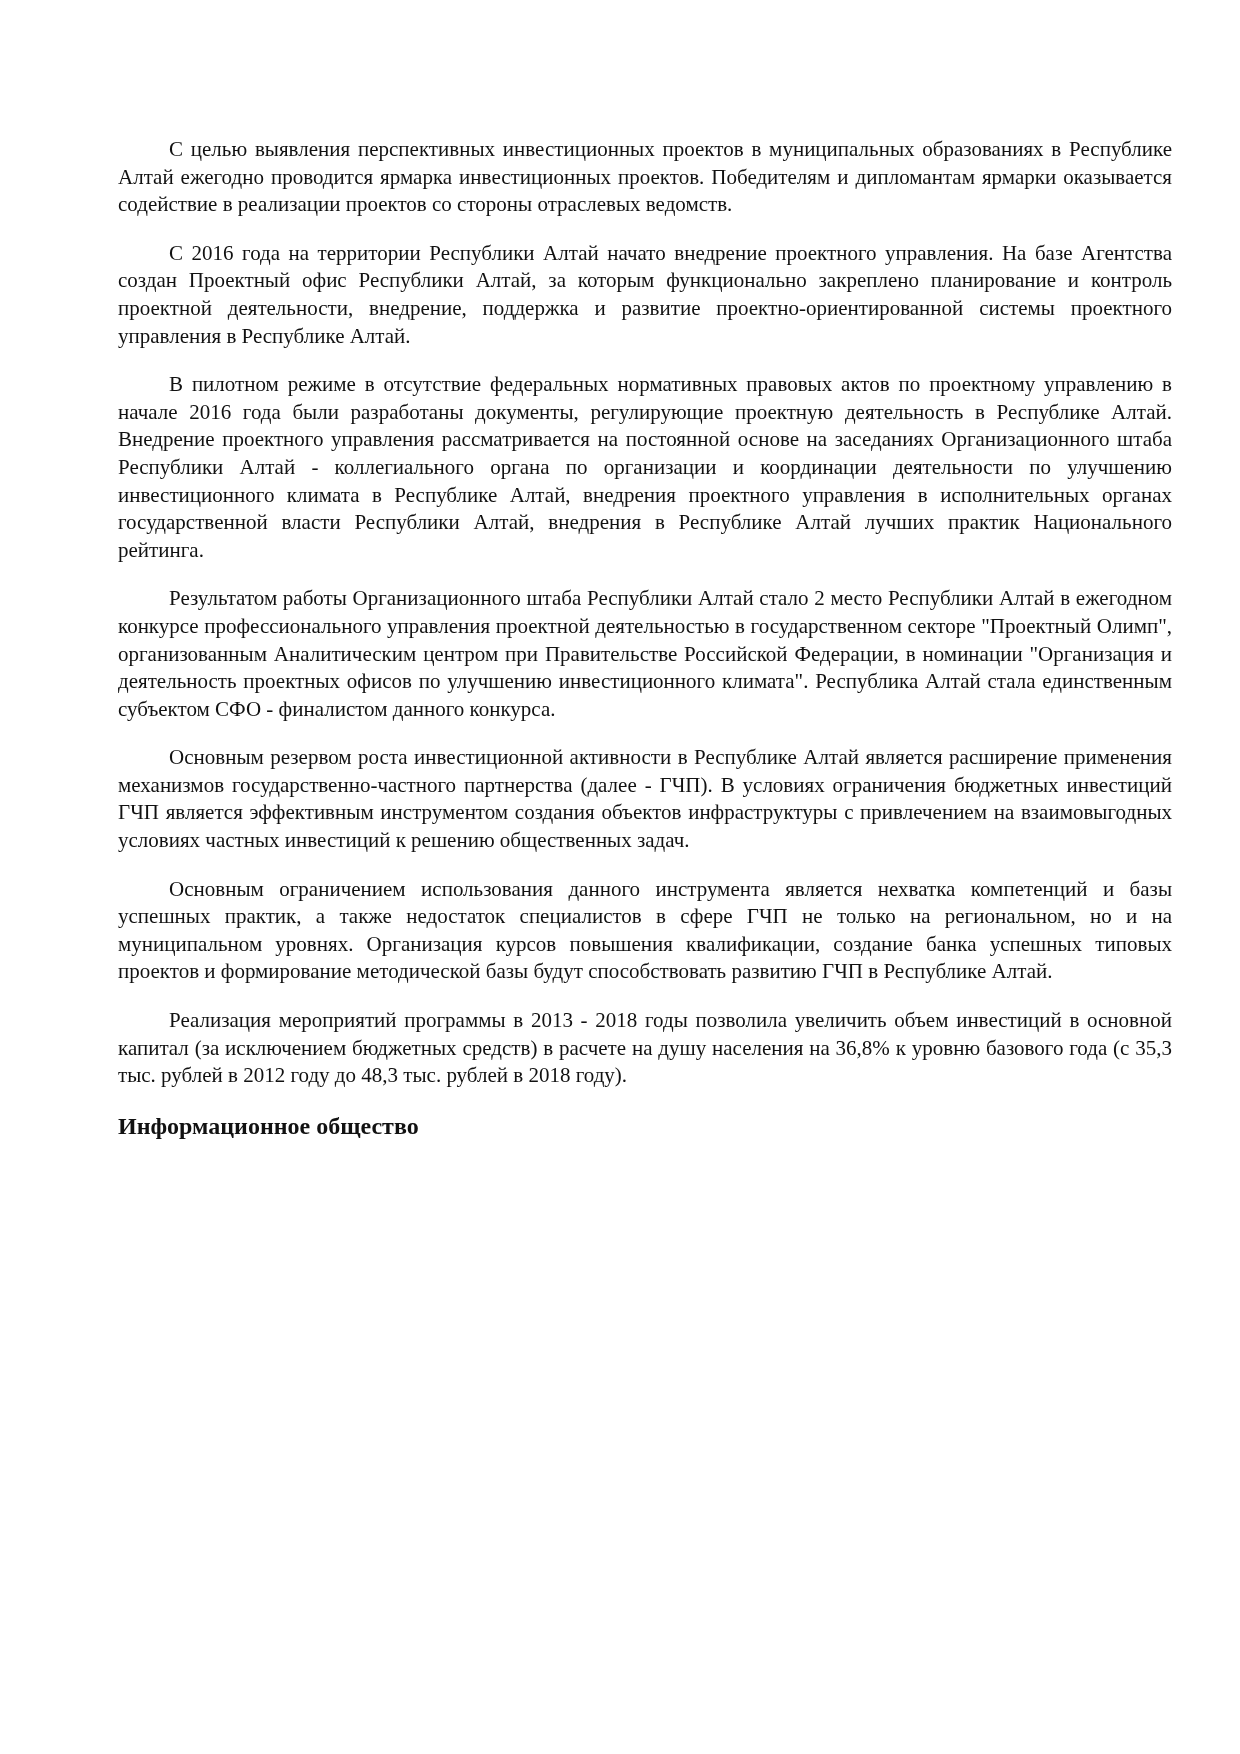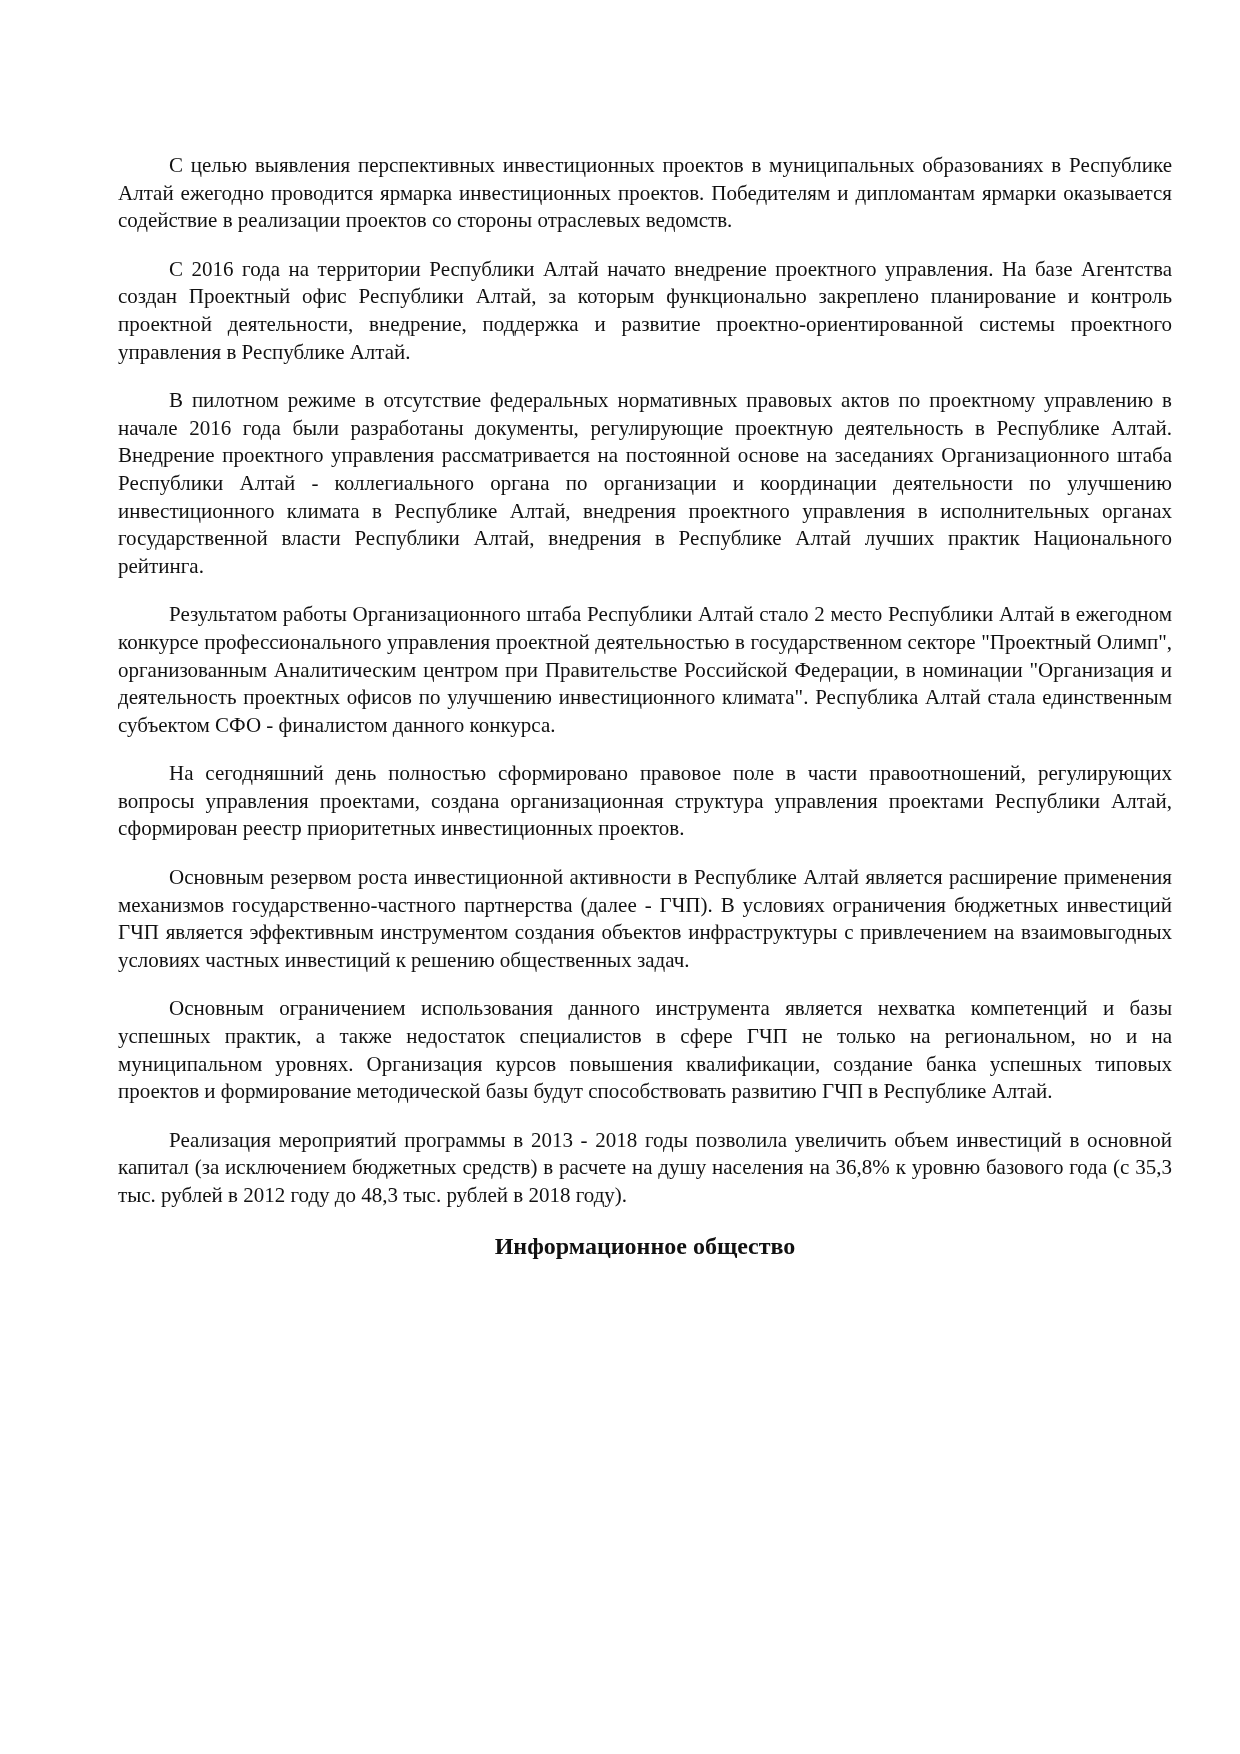--- a/index.html
+++ b/index.html
@@ -17,42 +17,41 @@
       position: absolute;
       left: 118px;
       top: 136px;
       width: 1054px;
       font-family: "Liberation Serif", "DejaVu Serif", serif;
       font-size: 21px;
       line-height: 27.6px;
       color: #111111;
     }
     .para {
-      margin: 16px 0 21px 0;
+      margin: 0 0 21px 0;
       text-align: justify;
       text-indent: 51px;
       hyphens: none;
     }
     .section-heading {
       margin: 8px 0 26px 0;
-      text-align: center;
+      text-align: left;
       font-weight: bold;
       font-size: 24px;
       line-height: 30px;
       text-indent: 0;
     }
   </style>
 </head>
 <body>
 
 <div class="page">
   <p class="para">С целью выявления перспективных инвестиционных проектов в муниципальных образованиях в Республике Алтай ежегодно проводится ярмарка инвестиционных проектов. Победителям и дипломантам ярмарки оказывается содействие в реализации проектов со стороны отраслевых ведомств.</p>
   <p class="para">С 2016 года на территории Республики Алтай начато внедрение проектного управления. На базе Агентства создан Проектный офис Республики Алтай, за которым функционально закреплено планирование и контроль проектной деятельности, внедрение, поддержка и развитие проектно-ориентированной системы проектного управления в Республике Алтай.</p>
   <p class="para">В пилотном режиме в отсутствие федеральных нормативных правовых актов по проектному управлению в начале 2016 года были разработаны документы, регулирующие проектную деятельность в Республике Алтай. Внедрение проектного управления рассматривается на постоянной основе на заседаниях Организационного штаба Республики Алтай - коллегиального органа по организации и координации деятельности по улучшению инвестиционного климата в Республике Алтай, внедрения проектного управления в исполнительных органах государственной власти Республики Алтай, внедрения в Республике Алтай лучших практик Национального рейтинга.</p>
   <p class="para">Результатом работы Организационного штаба Республики Алтай стало 2 место Республики Алтай в ежегодном конкурсе профессионального управления проектной деятельностью в государственном секторе "Проектный Олимп", организованным Аналитическим центром при Правительстве Российской Федерации, в номинации "Организация и деятельность проектных офисов по улучшению инвестиционного климата". Республика Алтай стала единственным субъектом СФО - финалистом данного конкурса.</p>
-  <p class="para">На сегодняшний день полностью сформировано правовое поле в части правоотношений, регулирующих вопросы управления проектами, создана организационная структура управления проектами Республики Алтай, сформирован реестр приоритетных инвестиционных проектов.</p>
   <p class="para">Основным резервом роста инвестиционной активности в Республике Алтай является расширение применения механизмов государственно-частного партнерства (далее - ГЧП). В условиях ограничения бюджетных инвестиций ГЧП является эффективным инструментом создания объектов инфраструктуры с привлечением на взаимовыгодных условиях частных инвестиций к решению общественных задач.</p>
   <p class="para">Основным ограничением использования данного инструмента является нехватка компетенций и базы успешных практик, а также недостаток специалистов в сфере ГЧП не только на региональном, но и на муниципальном уровнях. Организация курсов повышения квалификации, создание банка успешных типовых проектов и формирование методической базы будут способствовать развитию ГЧП в Республике Алтай.</p>
   <p class="para">Реализация мероприятий программы в 2013 - 2018 годы позволила увеличить объем инвестиций в основной капитал (за исключением бюджетных средств) в расчете на душу населения на 36,8% к уровню базового года (с 35,3 тыс. рублей в 2012 году до 48,3 тыс. рублей в 2018 году).</p>
 
   <h2 class="section-heading">Информационное общество</h2>
 
 </div>
 
 </body></html>

